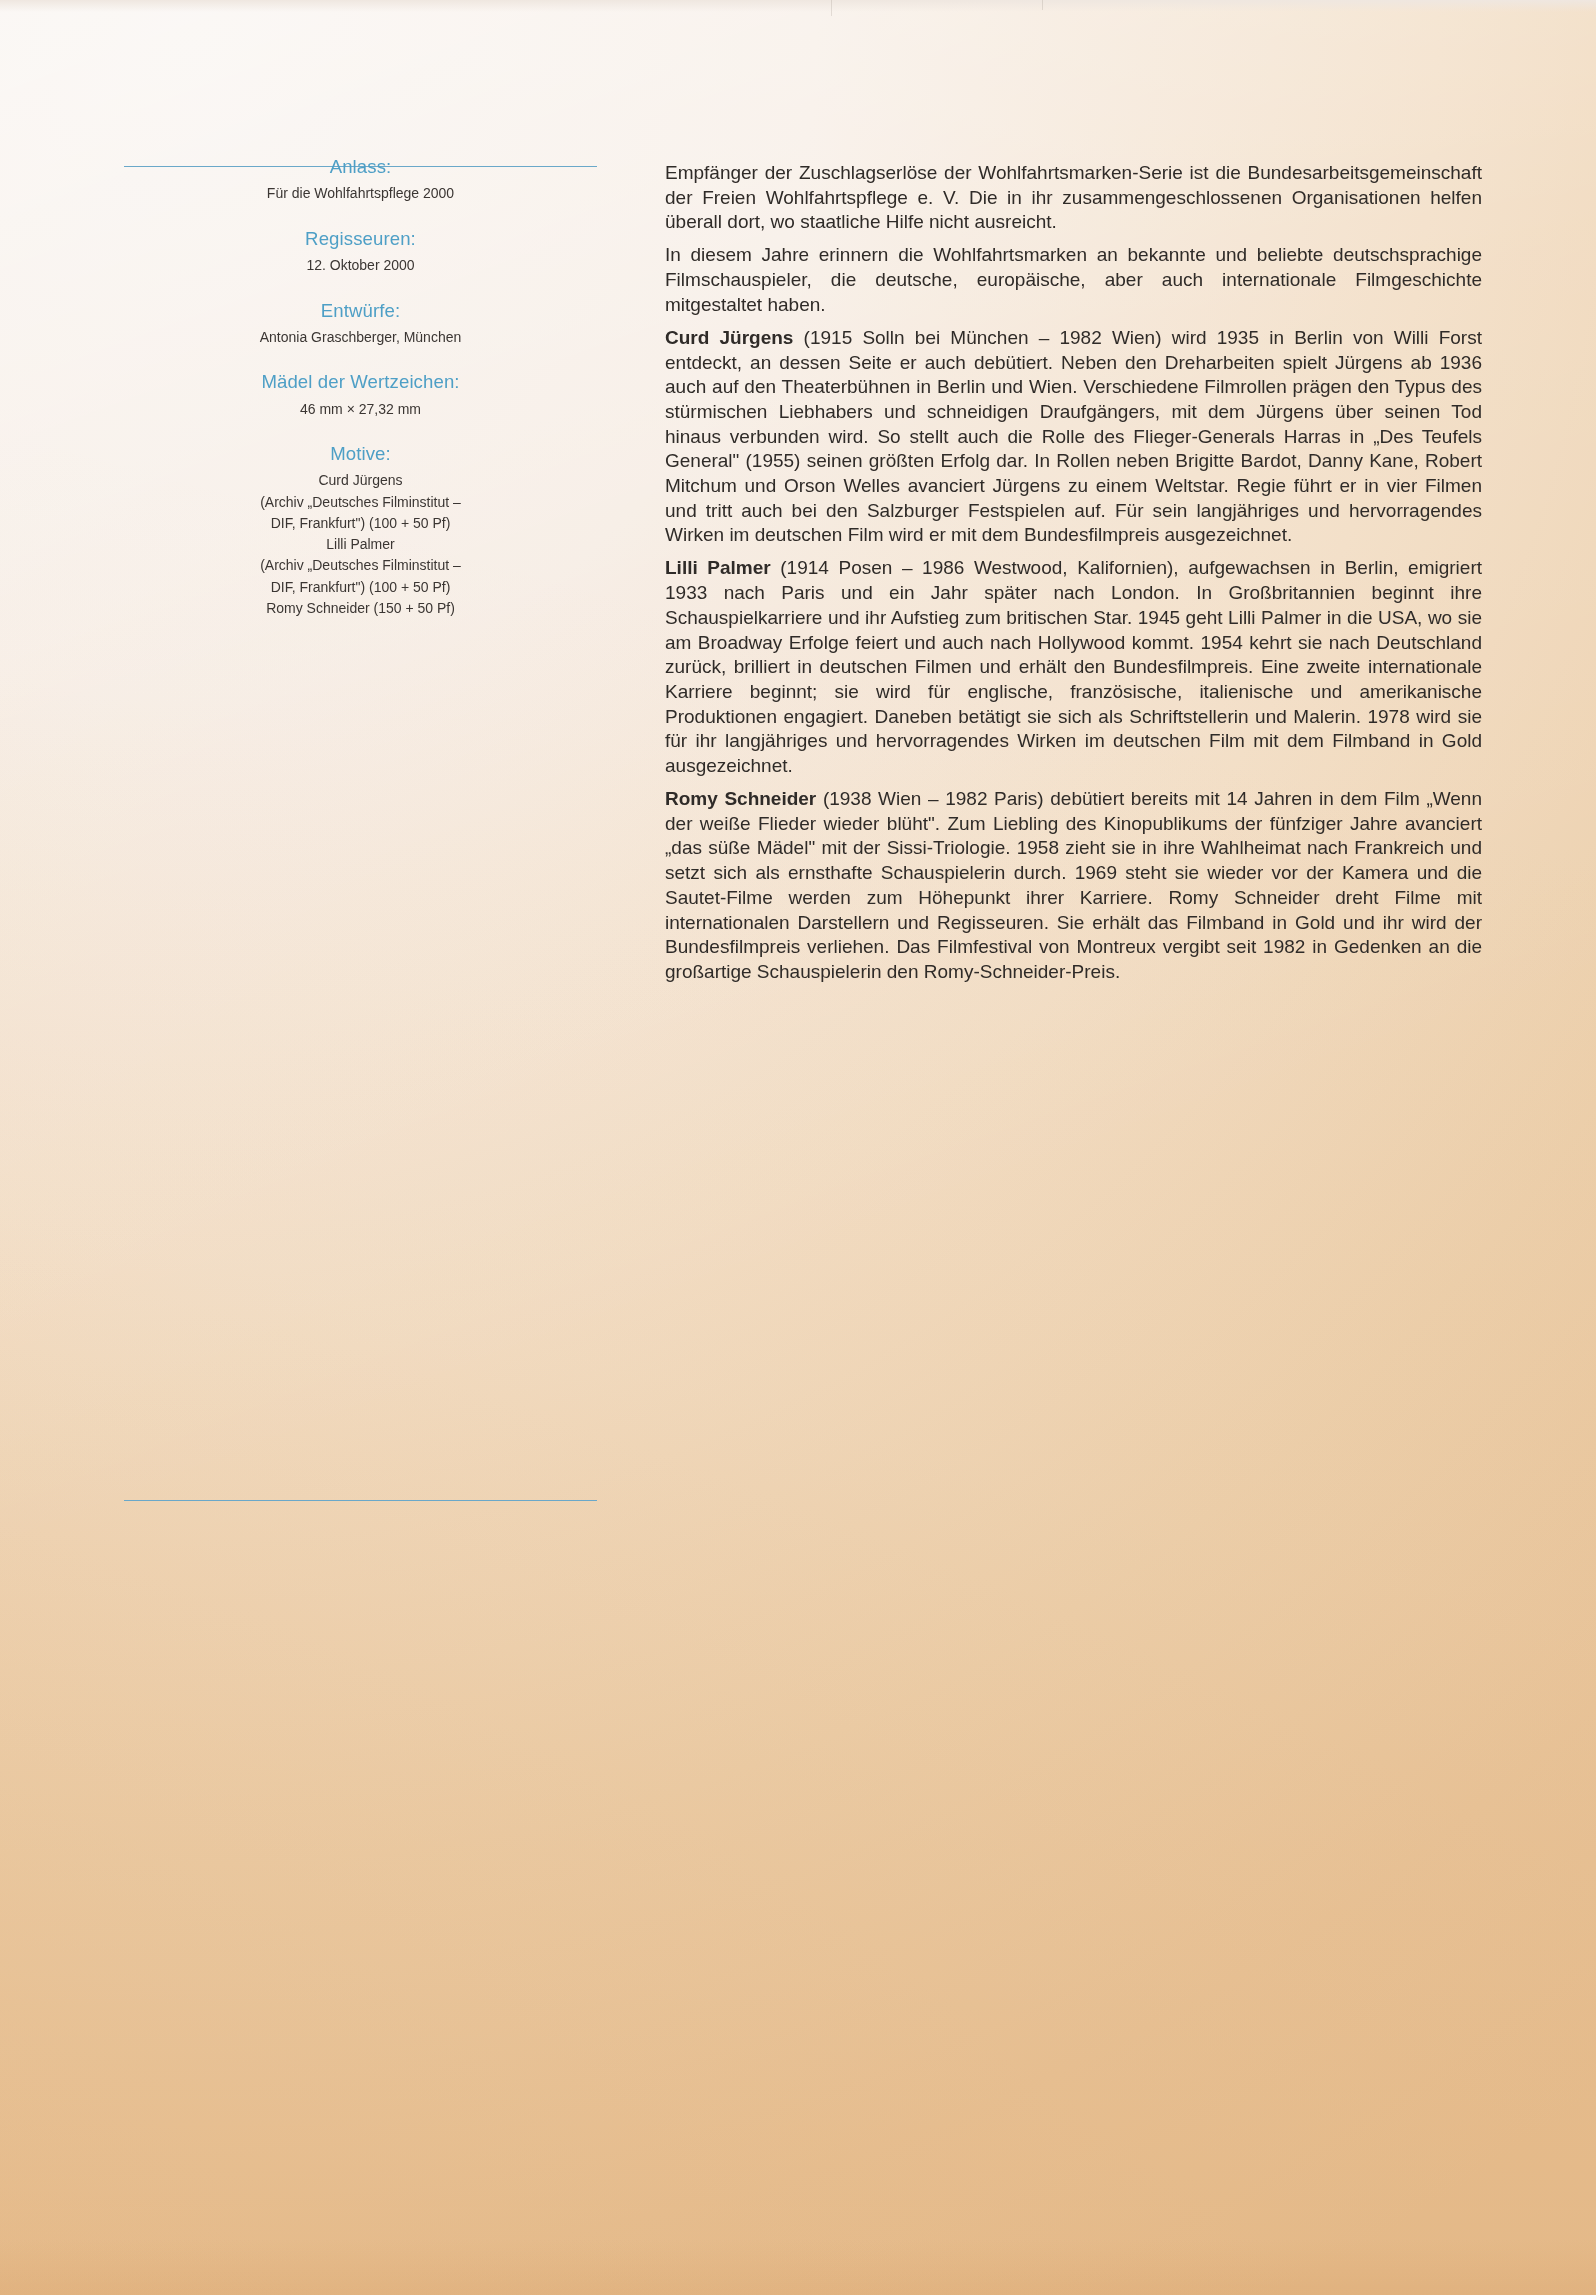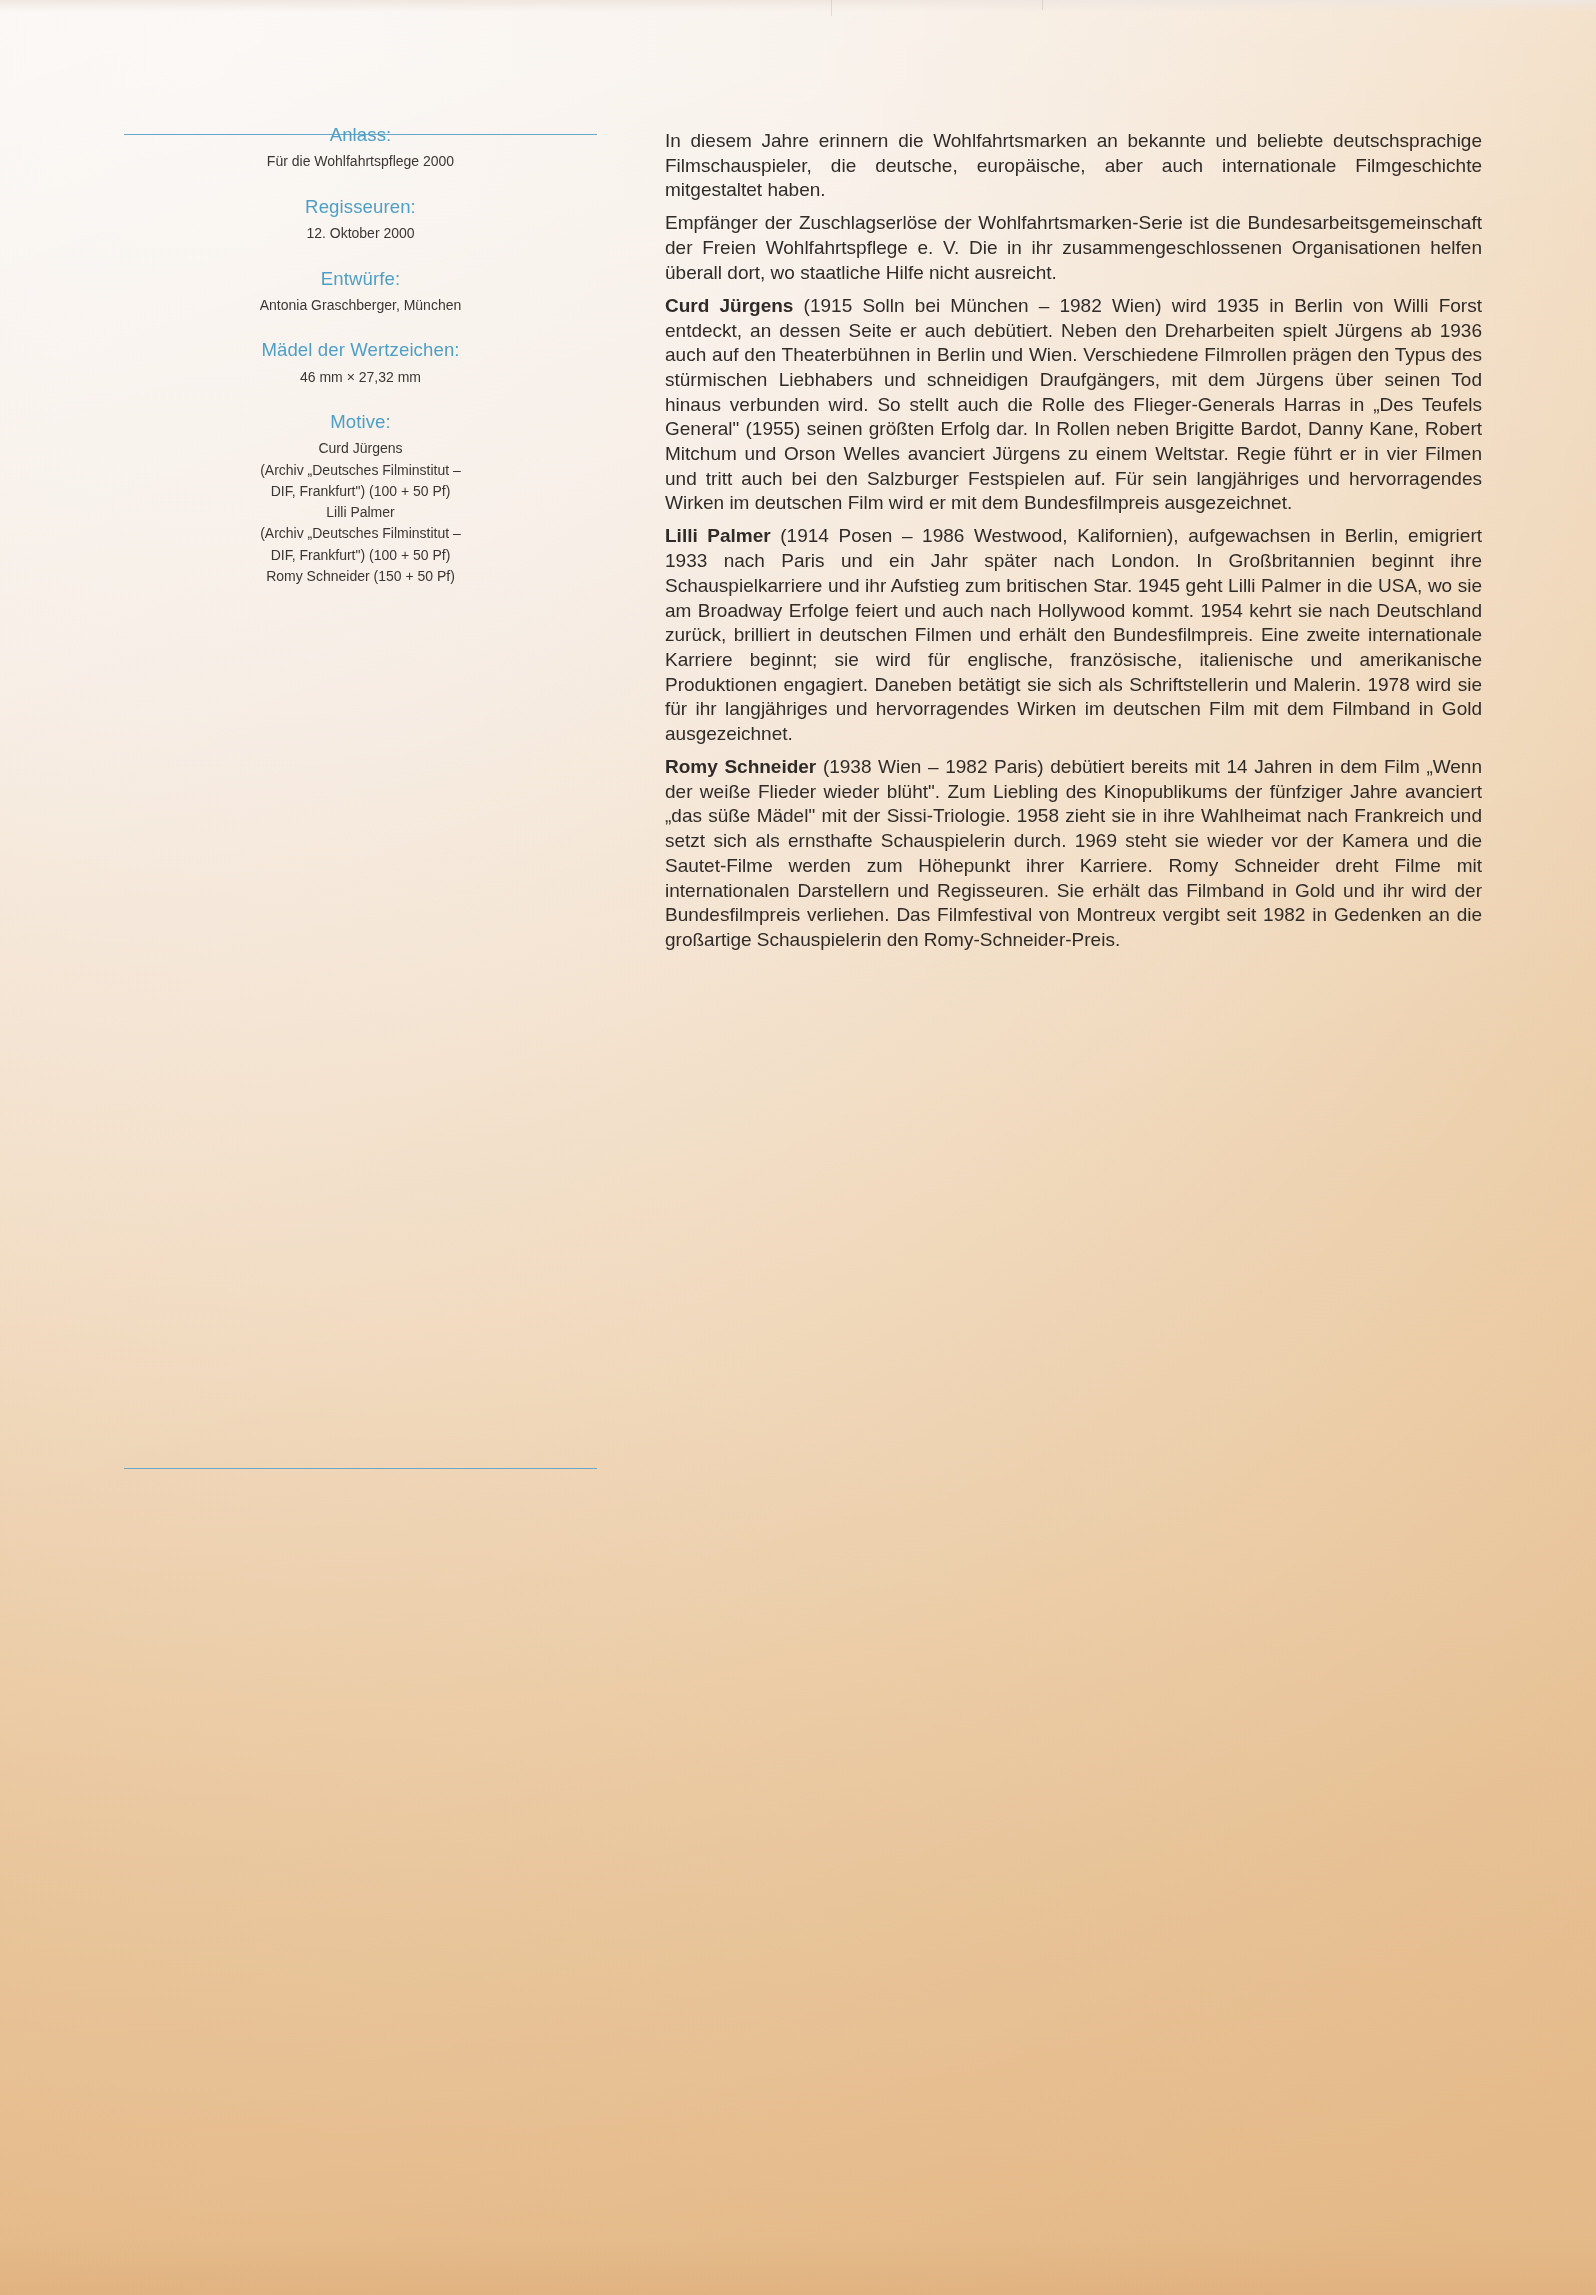--- a/index.html
+++ b/index.html
@@ -48,20 +48,21 @@
     position: absolute;
     top: 0;
     width: 0.9px;
     height: 16px;
     background: rgba(120,110,100,0.18);
   }
 
   .content {
     position: absolute;
     inset: 0;
+    margin-top: 32px;
   }
 
   
   .left-col {
     position: absolute;
     left: 124px;
     top: 121px;
     width: 473px;
     text-align: center;
     color: #3c3734;
@@ -178,28 +179,28 @@
       </div>
     </div>
 
   </div>
 
   <div class="rule rule-bottom"></div>
 
   <div class="right-col">
 
     <p class="para">
+      <span>Empfänger der Zuschlagserlöse der Wohlfahrtsmarken-Serie ist die Bundesarbeitsgemeinschaft der Freien Wohlfahrtspflege e. V. Die in ihr zusammengeschlossenen Organisationen helfen überall dort, wo staatliche Hilfe nicht ausreicht.</span>
+    </p>
+
+    <p class="para">
       <span>In diesem Jahre erinnern die Wohlfahrtsmarken an bekannte und beliebte deutschsprachige Filmschauspieler, die deutsche, europäische, aber auch internationale Filmgeschichte mitgestaltet haben.</span>
     </p>
 
     <p class="para">
-      <span>Empfänger der Zuschlagserlöse der Wohlfahrtsmarken-Serie ist die Bundesarbeitsgemeinschaft der Freien Wohlfahrtspflege e. V. Die in ihr zusammengeschlossenen Organisationen helfen überall dort, wo staatliche Hilfe nicht ausreicht.</span>
-    </p>
-
-    <p class="para">
       <span class="person">Curd Jürgens</span><span> (1915 Solln bei München – 1982 Wien) wird 1935 in Berlin von Willi Forst entdeckt, an dessen Seite er auch debütiert. Neben den Dreharbeiten spielt Jürgens ab 1936 auch auf den Theaterbühnen in Berlin und Wien. Verschiedene Filmrollen prägen den Typus des stürmischen Liebhabers und schneidigen Draufgängers, mit dem Jürgens über seinen Tod hinaus verbunden wird. So stellt auch die Rolle des Flieger-Generals Harras in „Des Teufels General" (1955) seinen größten Erfolg dar. In Rollen neben Brigitte Bardot, Danny Kane, Robert Mitchum und Orson Welles avanciert Jürgens zu einem Weltstar. Regie führt er in vier Filmen und tritt auch bei den Salzburger Festspielen auf. Für sein langjähriges und hervorragendes Wirken im deutschen Film wird er mit dem Bundesfilmpreis ausgezeichnet.</span>
     </p>
 
     <p class="para">
       <span class="person">Lilli Palmer</span><span> (1914 Posen – 1986 Westwood, Kalifornien), aufgewachsen in Berlin, emigriert 1933 nach Paris und ein Jahr später nach London. In Großbritannien beginnt ihre Schauspielkarriere und ihr Aufstieg zum britischen Star. 1945 geht Lilli Palmer in die USA, wo sie am Broadway Erfolge feiert und auch nach Hollywood kommt. 1954 kehrt sie nach Deutschland zurück, brilliert in deutschen Filmen und erhält den Bundesfilmpreis. Eine zweite internationale Karriere beginnt; sie wird für englische, französische, italienische und amerikanische Produktionen engagiert. Daneben betätigt sie sich als Schriftstellerin und Malerin. 1978 wird sie für ihr langjähriges und hervorragendes Wirken im deutschen Film mit dem Filmband in Gold ausgezeichnet.</span>
     </p>
 
     <p class="para">
       <span class="person">Romy Schneider</span><span> (1938 Wien – 1982 Paris) debütiert bereits mit 14 Jahren in dem Film „Wenn der weiße Flieder wieder blüht". Zum Liebling des Kinopublikums der fünfziger Jahre avanciert „das süße Mädel" mit der Sissi-Triologie. 1958 zieht sie in ihre Wahlheimat nach Frankreich und setzt sich als ernsthafte Schauspielerin durch. 1969 steht sie wieder vor der Kamera und die Sautet-Filme werden zum Höhepunkt ihrer Karriere. Romy Schneider dreht Filme mit internationalen Darstellern und Regisseuren. Sie erhält das Filmband in Gold und ihr wird der Bundesfilmpreis verliehen. Das Filmfestival von Montreux vergibt seit 1982 in Gedenken an die großartige Schauspielerin den Romy-Schneider-Preis.</span>
     </p>

